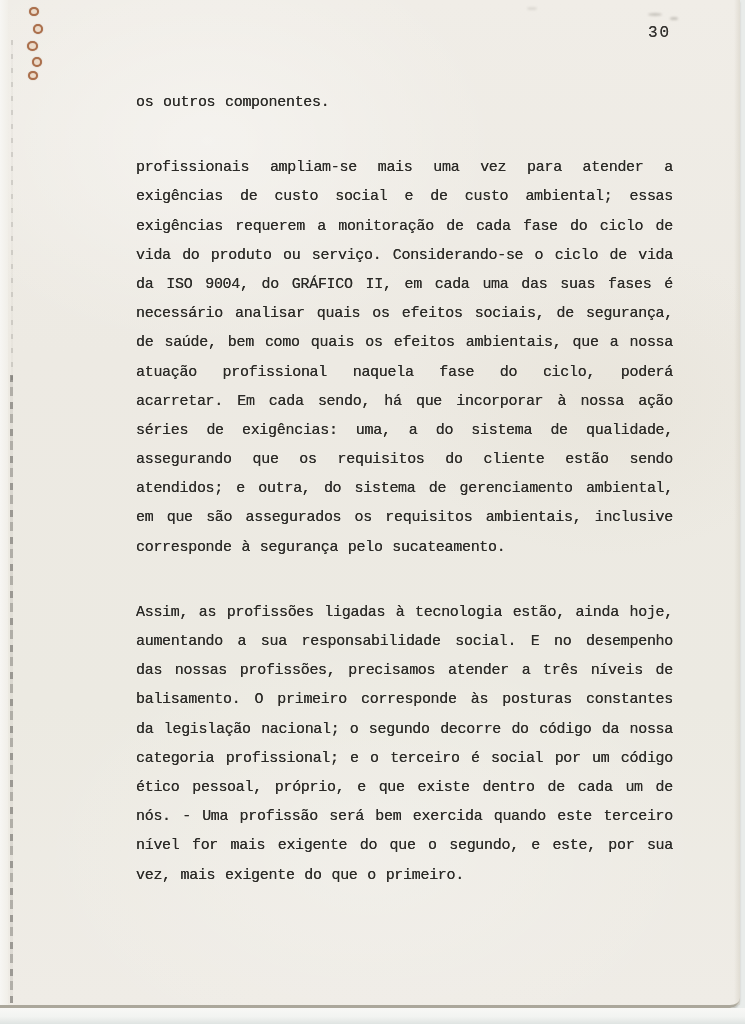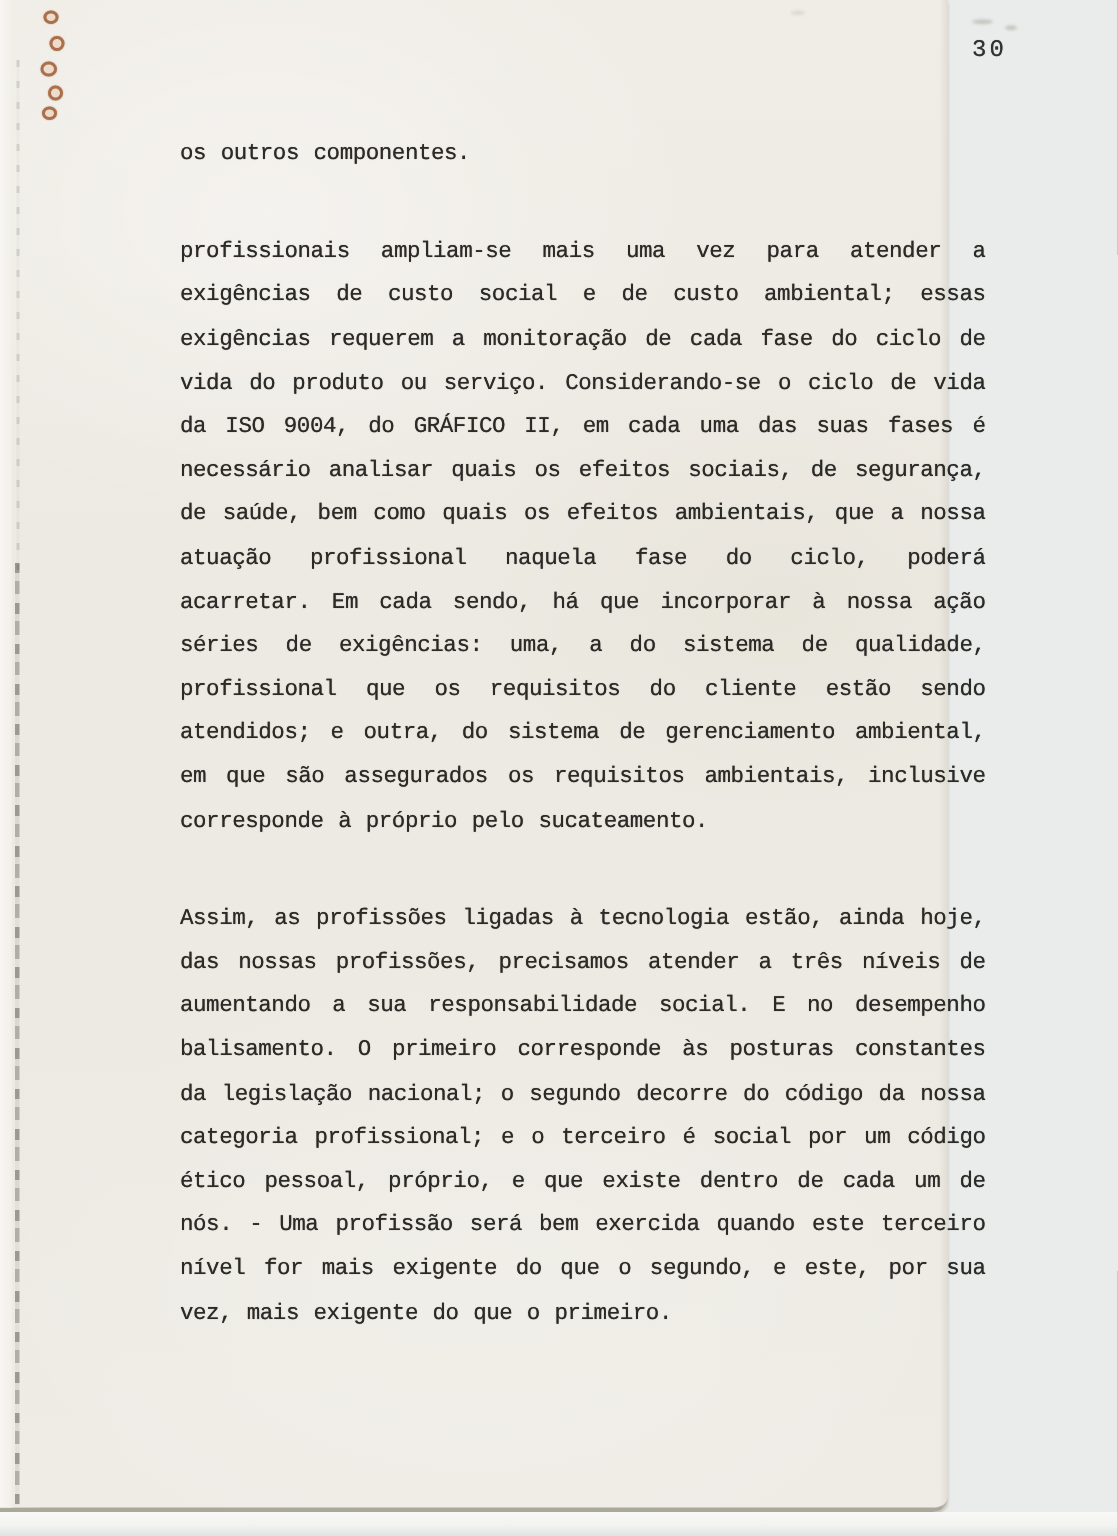--- a/index.html
+++ b/index.html
@@ -13,21 +13,21 @@
     overflow: hidden;
     background: #e9ecea;
     font-family: "Liberation Mono", "DejaVu Sans Mono", monospace;
   }
 
   
   .paper {
     position: absolute;
     left: 0;
     top: 0;
-    width: 632px;
+    width: 740px;
     height: 1005px;
     background:
       radial-gradient(ellipse 420px 300px at 28% 14%, rgba(255,255,255,0.35), rgba(255,255,255,0) 70%),
       radial-gradient(ellipse 300px 220px at 82% 40%, rgba(221,214,198,0.25), rgba(221,214,198,0) 70%),
       radial-gradient(ellipse 500px 320px at 50% 85%, rgba(255,255,255,0.18), rgba(255,255,255,0) 70%),
       linear-gradient(180deg, #f0ede7 0%, #edeae3 35%, #eceae2 70%, #efece6 100%);
     border-bottom: 3px solid #aba79b;
     border-bottom-right-radius: 10px;
     box-shadow: 0 2px 2px rgba(120,118,108,0.35);
   }
@@ -116,21 +116,21 @@
     left: 648px;
     top: 24px;
     font-size: 16px;
     letter-spacing: 2px;
     color: #33312e;
     text-shadow: 0 0 0.5px rgba(40,40,40,0.8);
   }
 
   .text-block {
     position: absolute;
-    left: 120px;
+    left: 136px;
     top: 88px;
     width: 537px;
     color: #2b2a27;
     font-size: 15px;
     text-shadow: 0 0 0.5px rgba(43,42,39,0.85);
   }
 
   .para { margin: 0 0 36px 0; }
   .para:last-child { margin-bottom: 16px; }
 
@@ -180,29 +180,29 @@
         <div class="line">profissionais ampliam-se mais uma vez para atender a</div>
         <div class="line">exigências de custo social e de custo ambiental; essas</div>
         <div class="line">exigências requerem a monitoração de cada fase do ciclo de</div>
         <div class="line">vida do produto ou serviço. Considerando-se o ciclo de vida</div>
         <div class="line">da ISO 9004, do GRÁFICO II, em cada uma das suas fases é</div>
         <div class="line">necessário analisar quais os efeitos sociais, de segurança,</div>
         <div class="line">de saúde, bem como quais os efeitos ambientais, que a nossa</div>
         <div class="line">atuação profissional naquela fase do ciclo, poderá</div>
         <div class="line">acarretar. Em cada sendo, há que incorporar à nossa ação duas</div>
         <div class="line">séries de exigências: uma, a do sistema de qualidade,</div>
-        <div class="line">profissional que os requisitos do cliente estão sendo</div>
+        <div class="line">assegurando que os requisitos do cliente estão sendo</div>
         <div class="line">atendidos; e outra, do sistema de gerenciamento ambiental,</div>
         <div class="line">em que são assegurados os requisitos ambientais, inclusive</div>
-        <div class="line last">corresponde à próprio pelo sucateamento.</div>
+        <div class="line last">corresponde à segurança pelo sucateamento.</div>
       </div>
     <div class="para">
         <div class="line">Assim, as profissões ligadas à tecnologia estão, ainda hoje,</div>
+        <div class="line">aumentando a sua responsabilidade social. E no desempenho</div>
         <div class="line">das nossas profissões, precisamos atender a três níveis de</div>
-        <div class="line">aumentando a sua responsabilidade social. E no desempenho</div>
         <div class="line">balisamento. O primeiro corresponde às posturas constantes</div>
         <div class="line">da legislação nacional; o segundo decorre do código da nossa</div>
         <div class="line">categoria profissional; e o terceiro é social por um código</div>
         <div class="line">ético pessoal, próprio, e que existe dentro de cada um de</div>
         <div class="line">nós. - Uma profissão será bem exercida quando este terceiro</div>
         <div class="line">nível for mais exigente do que o segundo, e este, por sua</div>
         <div class="line last">vez, mais exigente do que o primeiro.</div>
       </div>
   </div>
 

